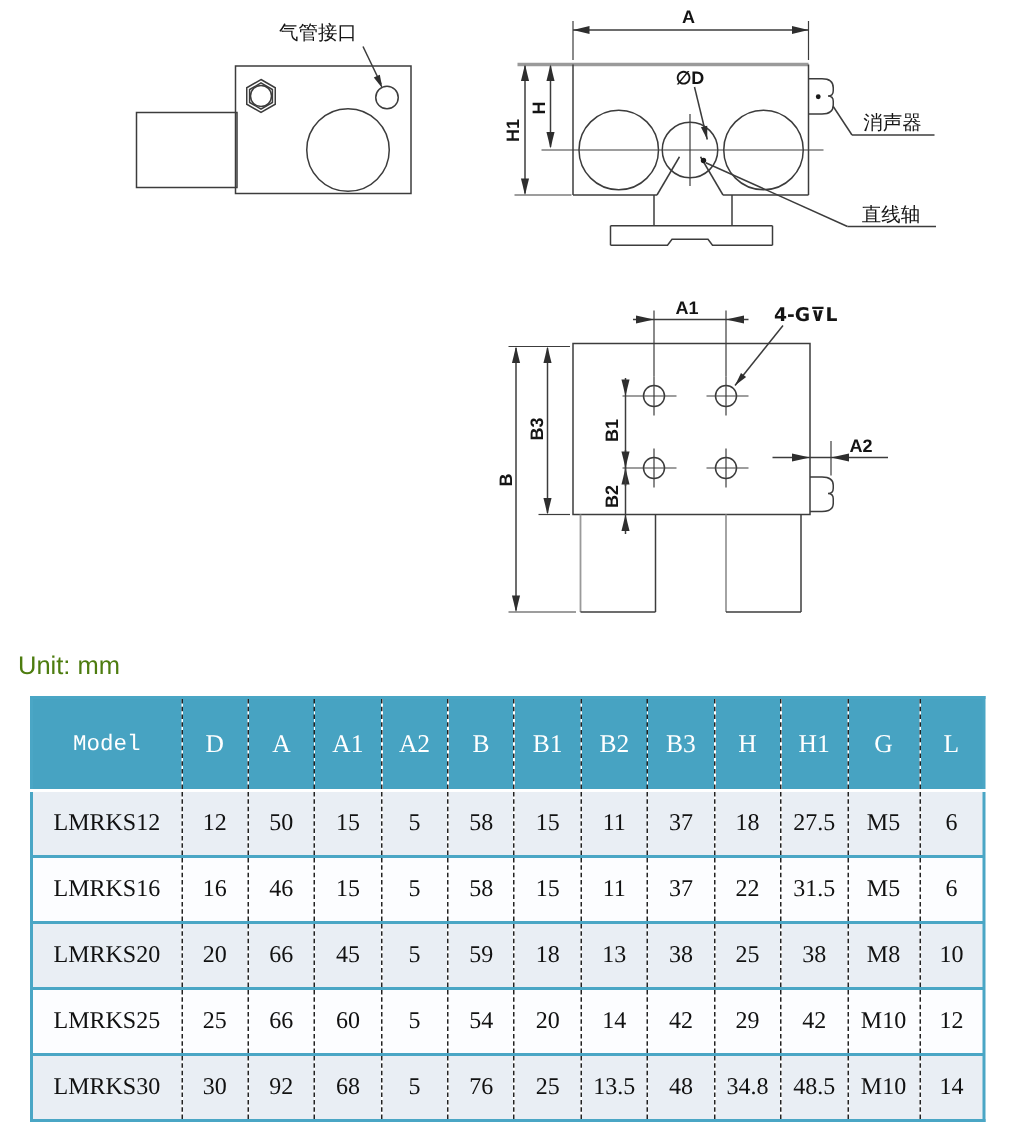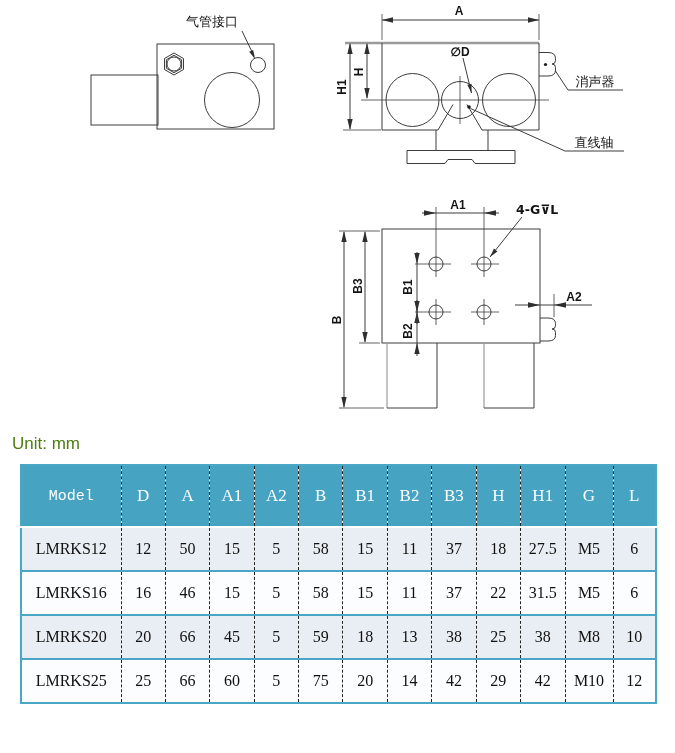--- a/index.html
+++ b/index.html
@@ -265,24 +265,39 @@
         <td>38</td>
         <td>M8</td>
         <td>10</td>
       </tr>
       <tr>
         <td>LMRKS25</td>
         <td>25</td>
         <td>66</td>
         <td>60</td>
         <td>5</td>
-        <td>75</td>
+        <td>54</td>
         <td>20</td>
         <td>14</td>
         <td>42</td>
         <td>29</td>
         <td>42</td>
         <td>M10</td>
         <td>12</td>
       </tr>
+      <tr>
+        <td>LMRKS30</td>
+        <td>30</td>
+        <td>92</td>
+        <td>68</td>
+        <td>5</td>
+        <td>76</td>
+        <td>25</td>
+        <td>13.5</td>
+        <td>48</td>
+        <td>34.8</td>
+        <td>48.5</td>
+        <td>M10</td>
+        <td>14</td>
+      </tr>
     </tbody>
   </table>
 </div>
 
 </body></html>

